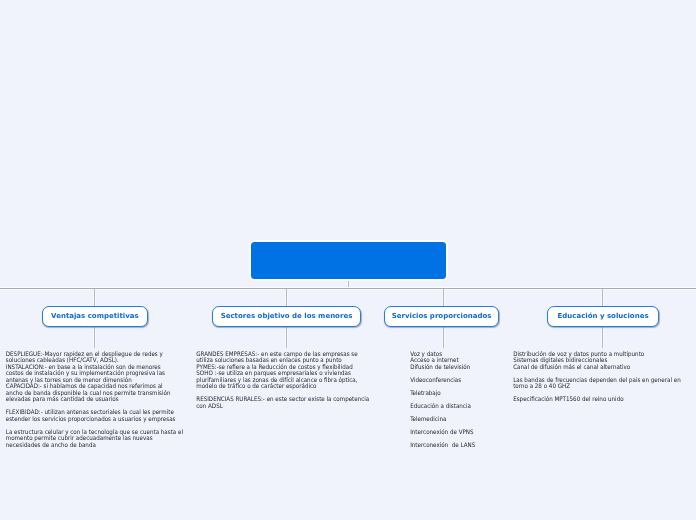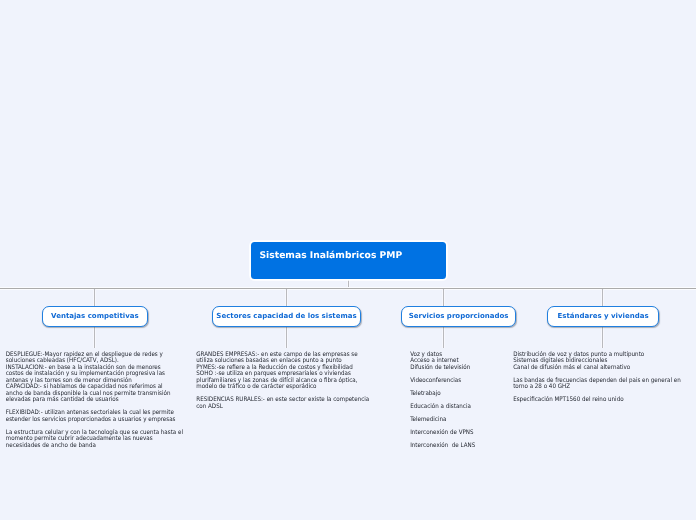--- a/index.html
+++ b/index.html
@@ -42,34 +42,33 @@
 <div class="canvas">
 
   <div class="vline" style="left:348.3px;top:280px;height:9px"></div>
   <div class="hline" style="top:288px"></div>
   <div class="vline" style="left:94.3px;top:289px;height:58.5px"></div>
   <div class="vline" style="left:286.3px;top:289px;height:58.5px"></div>
   <div class="vline" style="left:443.3px;top:289px;height:58.5px"></div>
   <div class="vline" style="left:602.3px;top:289px;height:58.5px"></div>
 
   <div class="root">
-    <div>Sistemas Inalámbricos PMP</div>
   </div>
 
   <div class="node" style="left:42.2px;top:305.7px;width:105.4px;height:21px">
     <span>Ventajas competitivas</span>
   </div>
   <div class="node" style="left:212.3px;top:305.7px;width:148.4px;height:21px">
-    <span>Sectores capacidad de los sistemas</span>
+    <span>Sectores objetivo de los menores</span>
   </div>
-  <div class="node" style="left:401px;top:305.7px;width:115.2px;height:21px">
+  <div class="node" style="left:384px;top:305.7px;width:115.2px;height:21px">
     <span>Servicios proporcionados</span>
   </div>
   <div class="node" style="left:547.3px;top:305.7px;width:111.5px;height:21px">
-    <span>Estándares y viviendas</span>
+    <span>Educación y soluciones</span>
   </div>
 
   <div class="bodytext" style="left:5.8px;width:185px">DESPLIEGUE:-Mayor rapidez en el despliegue de redes y
 soluciones cableadas (HFC/CATV, ADSL).
 INSTALACION:- en base a la instalación son de menores
 costos de instalación y su implementación progresiva las
 antenas y las torres son de menor dimensión
 CAPACIDAD:- si hablamos de capacidad nos referimos al
 ancho de banda disponible la cual nos permite transmisión
 elevadas para más cantidad de usuarios

